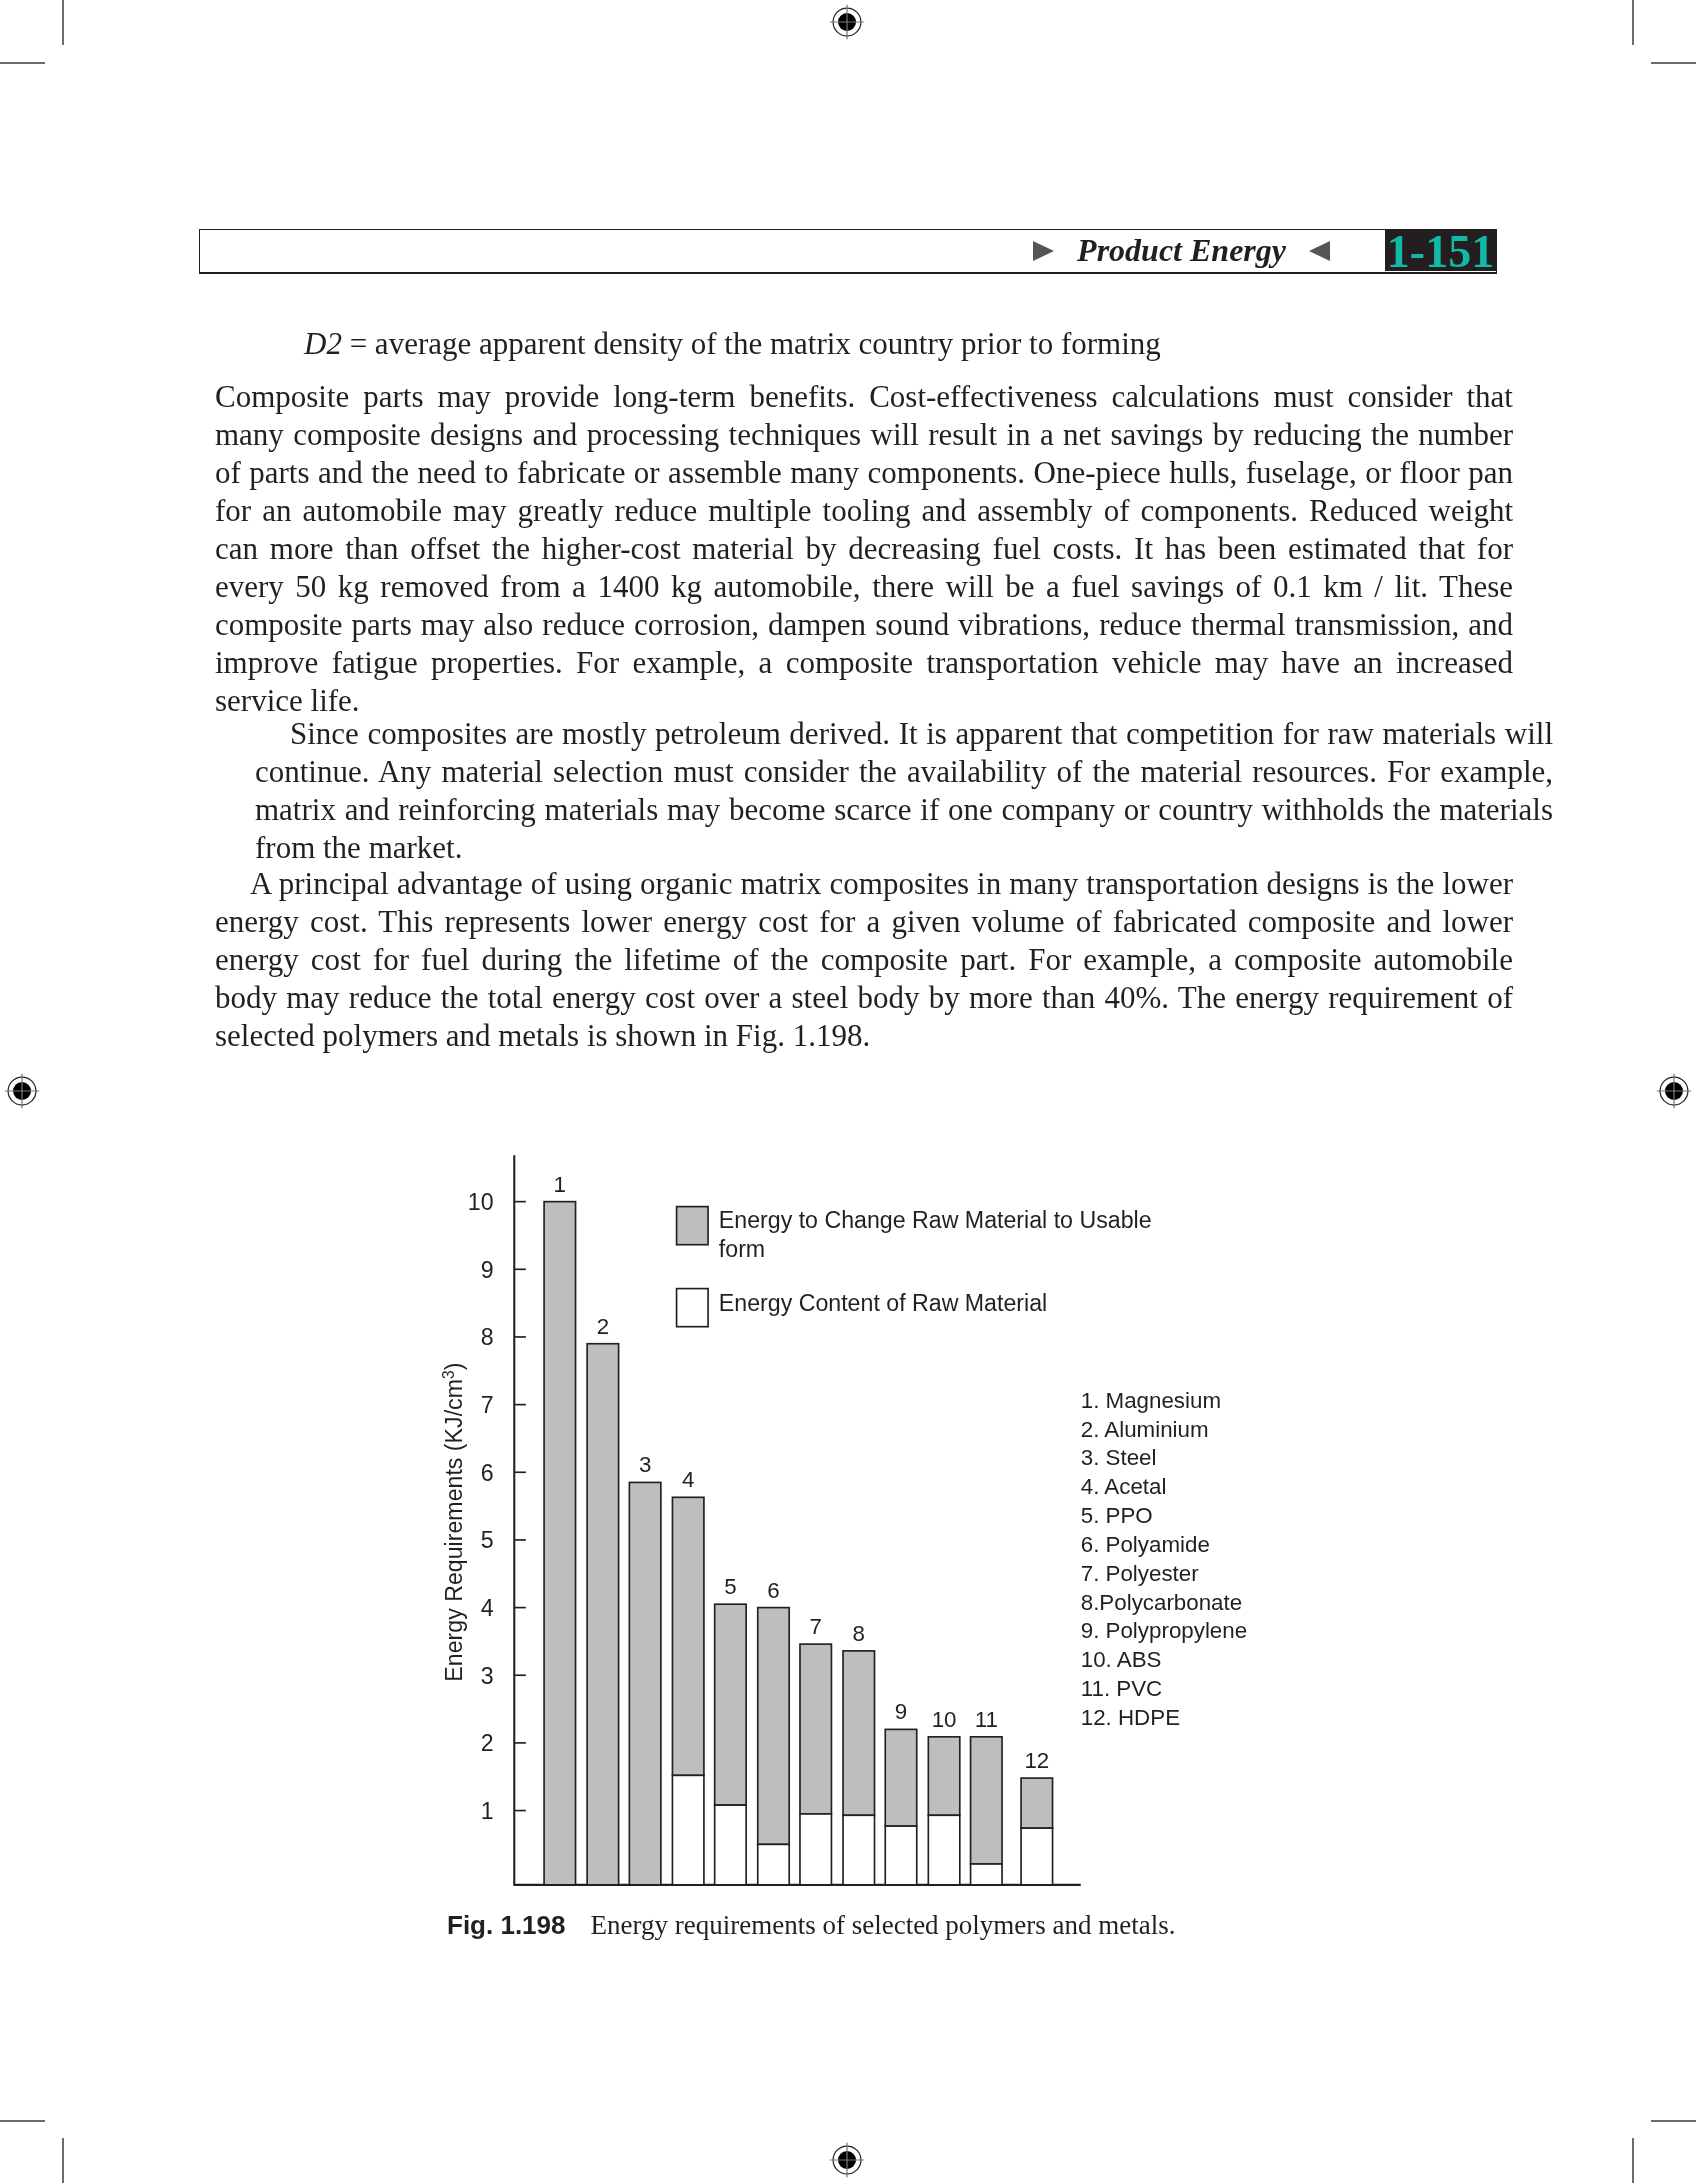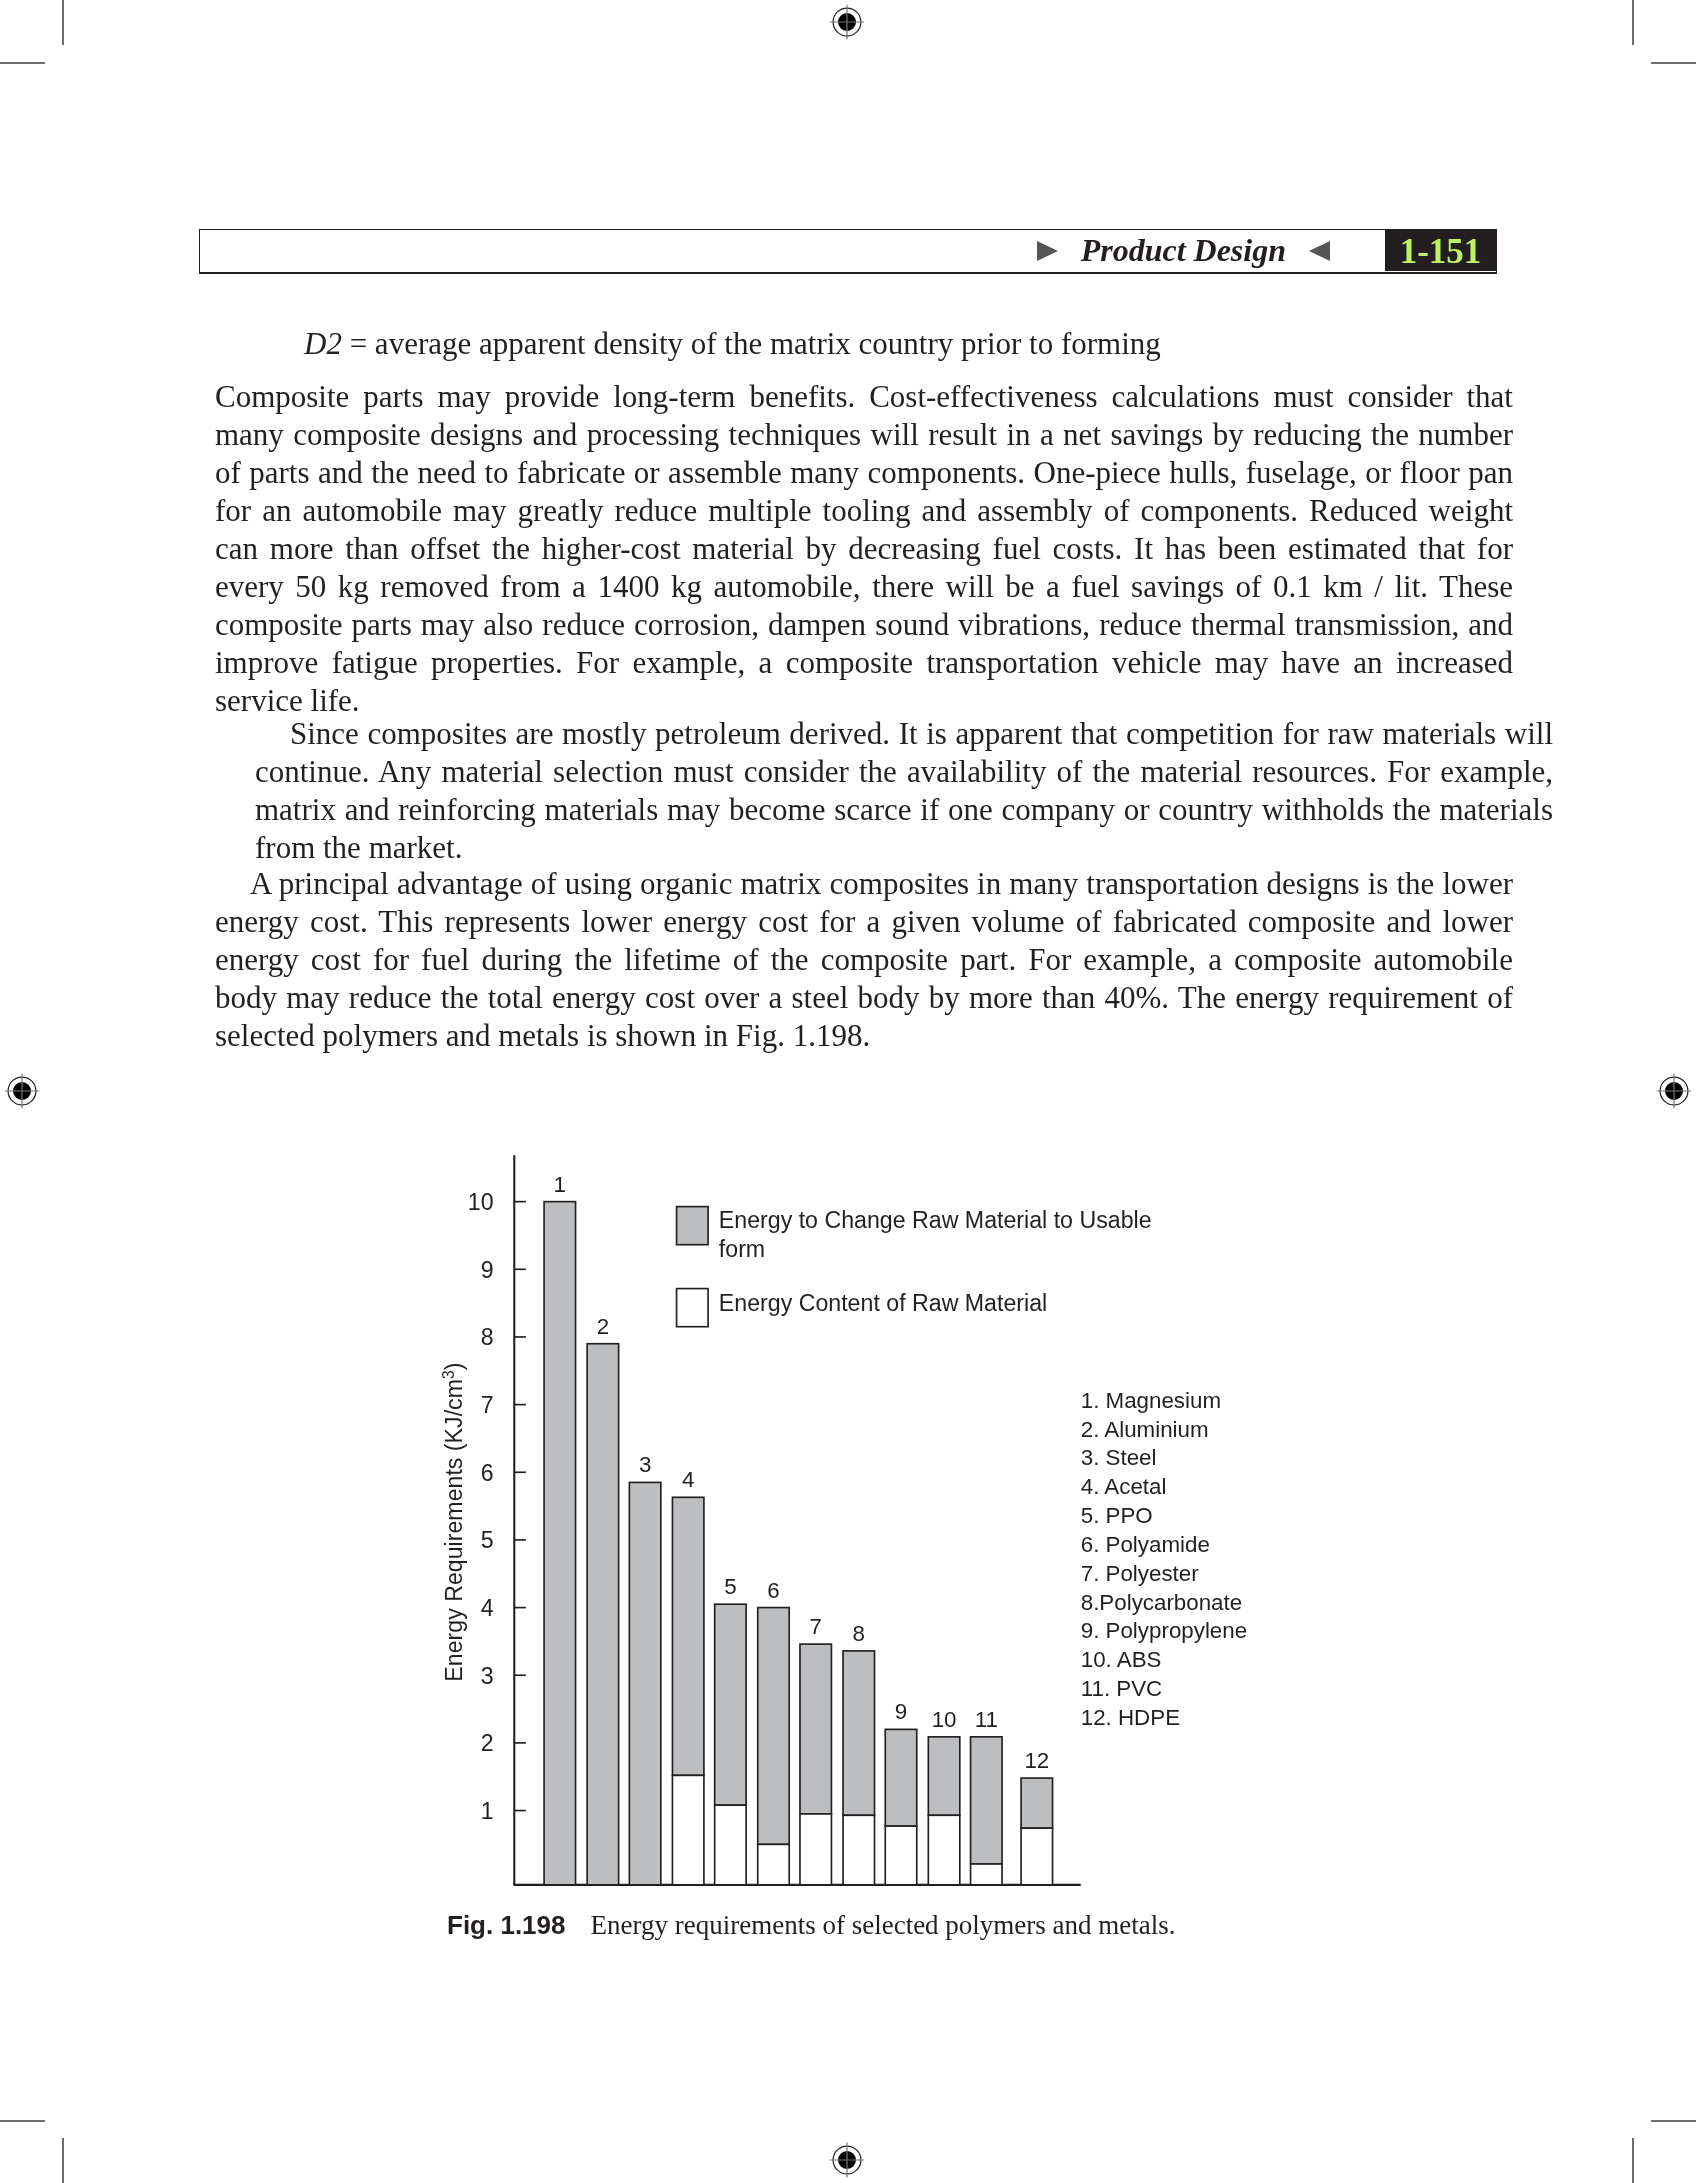--- a/index.html
+++ b/index.html
@@ -5,21 +5,21 @@
   html, body { margin:0; padding:0; background:#ffffff; }
   body { width:1696px; height:2183px; position:relative; overflow:hidden; color:#231f20; }
   .abs { position:absolute; }
   .crop-h { position:absolute; height:1.7px; background:#6d6d6d; }
   .crop-v { position:absolute; width:1.7px; background:#6d6d6d; }
   .reg { position:absolute; width:36px; height:36px; }
   .header-box { position:absolute; left:199px; top:229px; width:1298px; height:45px; border:1.7px solid #231f20; border-bottom-width:2.5px; box-sizing:border-box; }
   .header-title { position:absolute; right:166px; top:0; height:41px; line-height:43px; font-family:"Liberation Serif", serif; font-style:italic; font-weight:bold; font-size:32px; color:#231f20; display:flex; align-items:center; gap:23px; }
   .tri-r { width:0; height:0; border-top:10.8px solid transparent; border-bottom:10.8px solid transparent; border-left:21.5px solid #555; }
   .tri-l { width:0; height:0; border-top:10.8px solid transparent; border-bottom:10.8px solid transparent; border-right:21.5px solid #555; }
-  .page-num { position:absolute; right:0; top:0; width:111px; height:41px; background:#231f20; color:#bef264; font-family:"Liberation Serif", serif; font-weight:bold; font-size:35px; line-height:43px; text-align:center; }
+  .page-num { position:absolute; right:0; top:0; width:111px; height:41px; background:#231f20; color:#14b8a6; font-family:"Liberation Serif", serif; font-weight:bold; font-size:46px; line-height:43px; text-align:center; }
   .text { font-family:"Liberation Serif", serif; font-size:31px; line-height:38px; color:#231f20; }
   .para { position:absolute; left:215px; width:1298px; text-align:justify; text-align-last:left; margin:0;font-family:Liberation Serif, serif; }
   .indent { text-indent:35px; }
   .chart-sans { font-family:"Liberation Sans", sans-serif; color:#231f20; }
   .caption { position:absolute; left:447px; top:1910px; font-size:27px; white-space:nowrap; }
   .caption .fig { font-family:"Liberation Sans", sans-serif; font-weight:bold; font-size:26px; margin-right:25px; }
   .caption .cap-txt { font-family:"Liberation Serif", serif; }
 </style>
 </head>
 <body>
@@ -54,21 +54,21 @@
 <svg class="reg" style="left:829px;top:2142px;" viewBox="0 0 44 44">
   <circle cx="22" cy="22" r="17" fill="none" stroke="#231f20" stroke-width="1.5"></circle>
   <circle cx="22" cy="22" r="11" fill="#000"></circle>
   <line x1="1" y1="22" x2="43" y2="22" stroke="#777" stroke-width="1.5"></line>
   <line x1="22" y1="1" x2="22" y2="43" stroke="#777" stroke-width="1.5"></line>
 </svg>
 
 <div class="header-box">
   <div class="header-title">
     <span class="tri-r"></span>
-    <span>Product Design</span>
+    <span>Product Energy</span>
     <span class="tri-l"></span>
   </div>
   <div class="page-num">1-151</div>
 </div>
 
 <div class="abs text" style="left:304px;top:325px;white-space:nowrap;">
   <i>D2</i><span> = average apparent density of the matrix country prior to forming</span>
 </div>
 
 <p class="para text" style="top:378px;">Composite parts may provide long-term benefits. Cost-effectiveness calculations must consider that many composite designs and processing techniques will result in a net savings by reducing the number of parts and the need to fabricate or assemble many components. One-piece hulls, fuselage, or floor pan for an automobile may greatly reduce multiple tooling and assembly of components. Reduced weight can more than offset the higher-cost material by decreasing fuel costs. It has been estimated that for every 50 kg removed from a 1400 kg automobile, there will be a fuel savings of 0.1 km / lit. These composite parts may also reduce corrosion, dampen sound vibrations, reduce thermal transmission, and improve fatigue properties. For example, a composite transportation vehicle may have an increased service life.</p>

